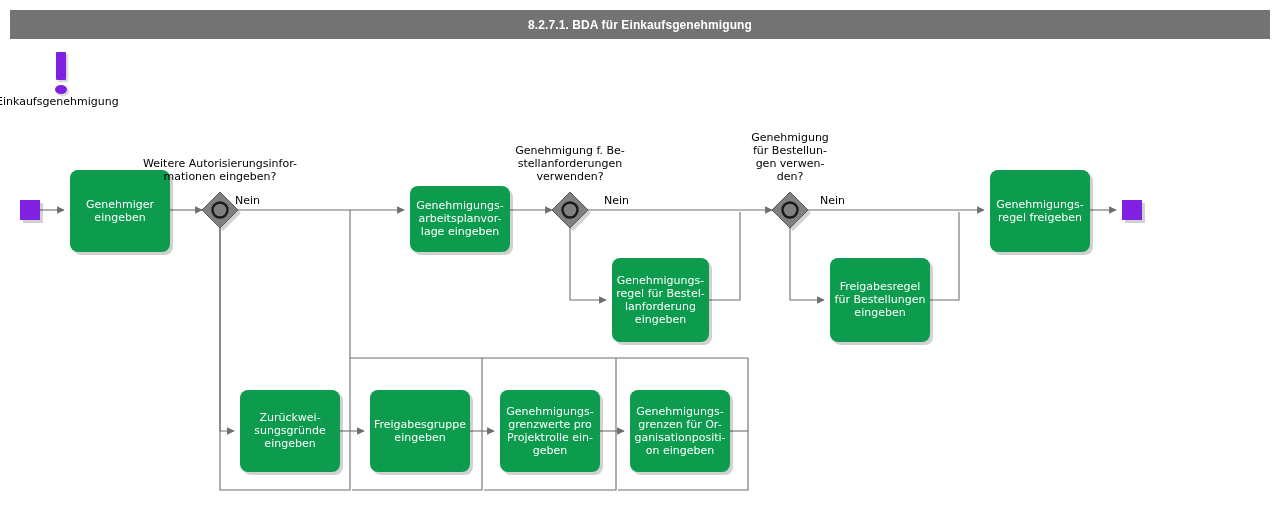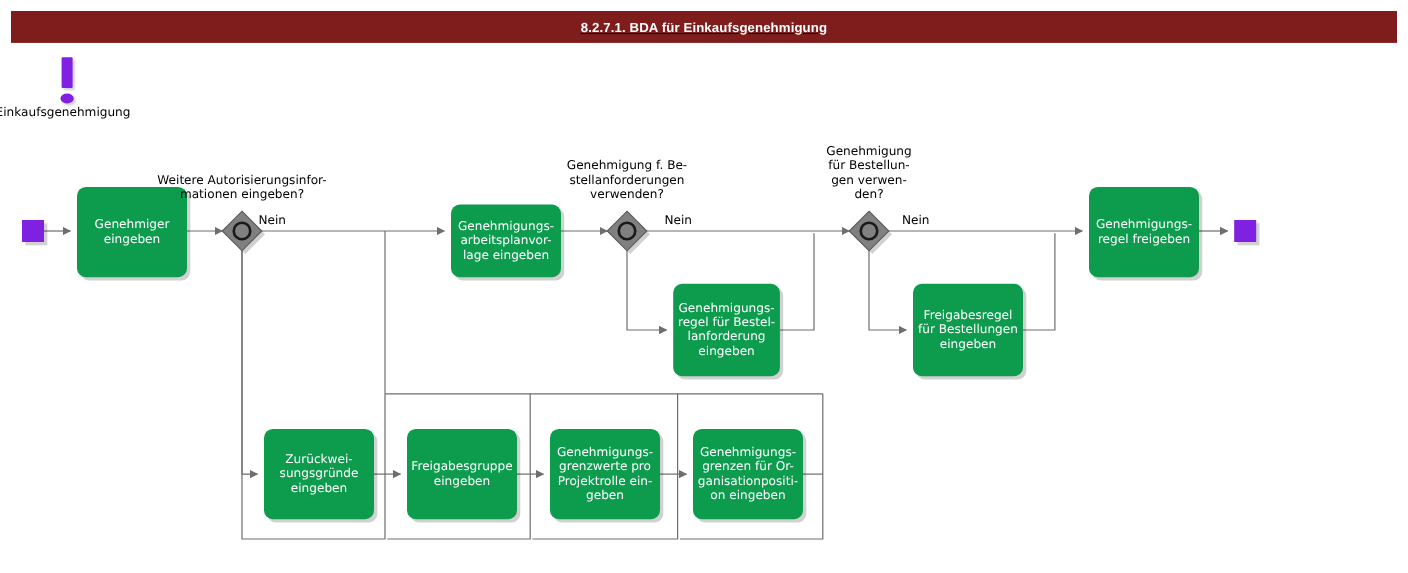--- a/index.html
+++ b/index.html
@@ -15,25 +15,24 @@
     font-family: "DejaVu Sans", sans-serif;
   }
 
   
   #title-bar {
     position: absolute;
     left: 10px;
     top: 10px;
     width: 1260px;
     height: 29px;
-    background: #7f1d1d;
+    background: #737373;
     display: flex;
     align-items: center;
     justify-content: center;
-    text-decoration: underline;
   }
   #title-bar .title-text {
     color: #ffffff;
     font-size: 12px;
     font-weight: bold;
     font-family: "Liberation Sans", sans-serif;
     letter-spacing: 0.1px;
   }
 
   

